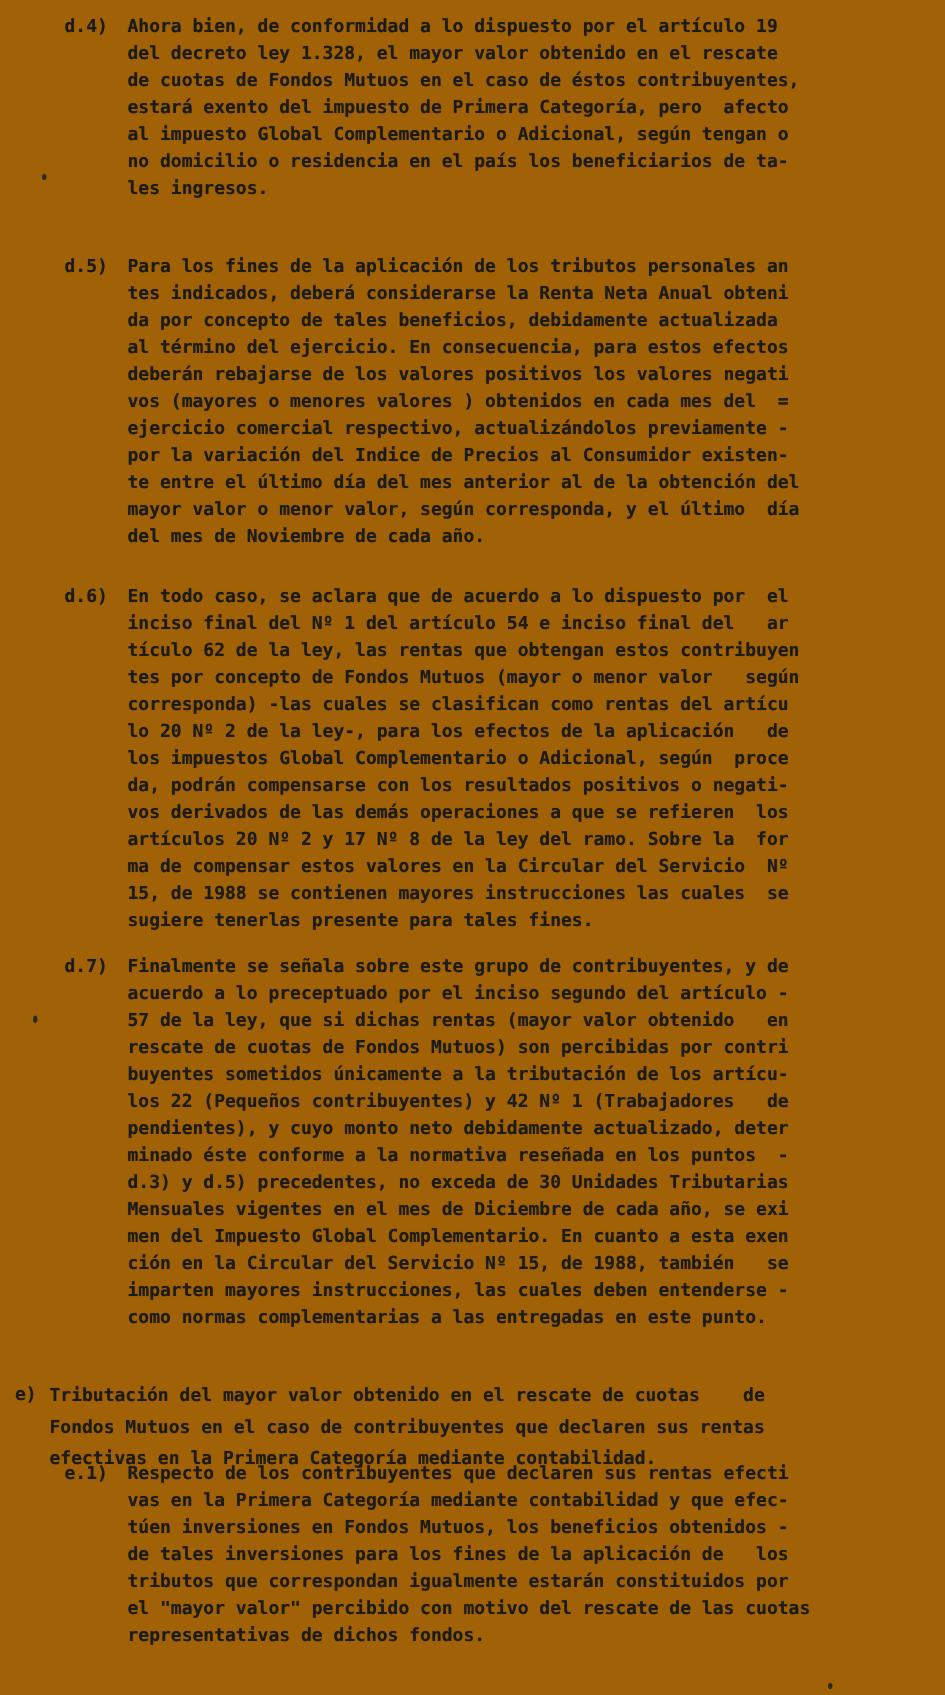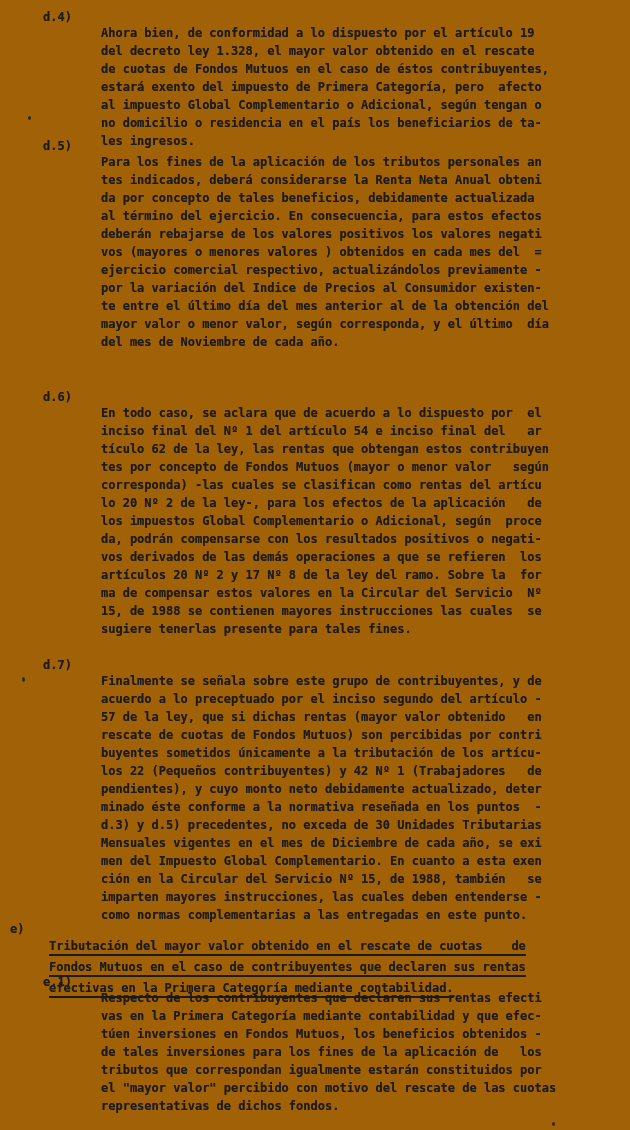--- a/index.html
+++ b/index.html
@@ -26,34 +26,33 @@
     right: 0;
     display: flex;
     align-items: flex-start;
   }
   .sec .label {
     flex: 0 0 42px;
     white-space: pre;
   }
   .sec .body {
     flex: 1 1 auto;
-    margin: 16px;
+    margin: 0;
     white-space: pre;
     font: inherit;
     color: inherit;
   }
   .sec-e {
     left: 10px;
   }
   .sec-e .label {
     flex: 0 0 23px;
   }
   .sec-e .body {
     line-height: 21px;
-    text-decoration: underline;
     text-decoration-thickness: 2px;
     text-underline-offset: 4px;
   }
   .speck {
     position: absolute;
     background: #2a2a2a;
     border-radius: 50%;
   }
 </style>
 </head>
@@ -65,21 +64,21 @@
     <span class="label">d.4)</span>
     <div class="body">Ahora bien, de conformidad a lo dispuesto por el artículo 19
 del decreto ley 1.328, el mayor valor obtenido en el rescate
 de cuotas de Fondos Mutuos en el caso de éstos contribuyentes,
 estará exento del impuesto de Primera Categoría, pero  afecto
 al impuesto Global Complementario o Adicional, según tengan o
 no domicilio o residencia en el país los beneficiarios de ta-
 les ingresos.</div>
   </section>
 
-  <section class="sec" style="top:137px">
+  <section class="sec" style="top:168px">
     <span class="label">d.5)</span>
     <div class="body">Para los fines de la aplicación de los tributos personales an
 tes indicados, deberá considerarse la Renta Neta Anual obteni
 da por concepto de tales beneficios, debidamente actualizada
 al término del ejercicio. En consecuencia, para estos efectos
 deberán rebajarse de los valores positivos los valores negati
 vos (mayores o menores valores ) obtenidos en cada mes del  =
 ejercicio comercial respectivo, actualizándolos previamente -
 por la variación del Indice de Precios al Consumidor existen-
 te entre el último día del mes anterior al de la obtención del
@@ -97,21 +96,21 @@
 lo 20 Nº 2 de la ley-, para los efectos de la aplicación   de
 los impuestos Global Complementario o Adicional, según  proce
 da, podrán compensarse con los resultados positivos o negati-
 vos derivados de las demás operaciones a que se refieren  los
 artículos 20 Nº 2 y 17 Nº 8 de la ley del ramo. Sobre la  for
 ma de compensar estos valores en la Circular del Servicio  Nº
 15, de 1988 se contienen mayores instrucciones las cuales  se
 sugiere tenerlas presente para tales fines.</div>
   </section>
 
-  <section class="sec" style="top:656px">
+  <section class="sec" style="top:635px">
     <span class="label">d.7)</span>
     <div class="body">Finalmente se señala sobre este grupo de contribuyentes, y de
 acuerdo a lo preceptuado por el inciso segundo del artículo -
 57 de la ley, que si dichas rentas (mayor valor obtenido   en
 rescate de cuotas de Fondos Mutuos) son percibidas por contri
 buyentes sometidos únicamente a la tributación de los artícu-
 los 22 (Pequeños contribuyentes) y 42 Nº 1 (Trabajadores   de
 pendientes), y cuyo monto neto debidamente actualizado, deter
 minado éste conforme a la normativa reseñada en los puntos  -
 d.3) y d.5) precedentes, no exceda de 30 Unidades Tributarias

